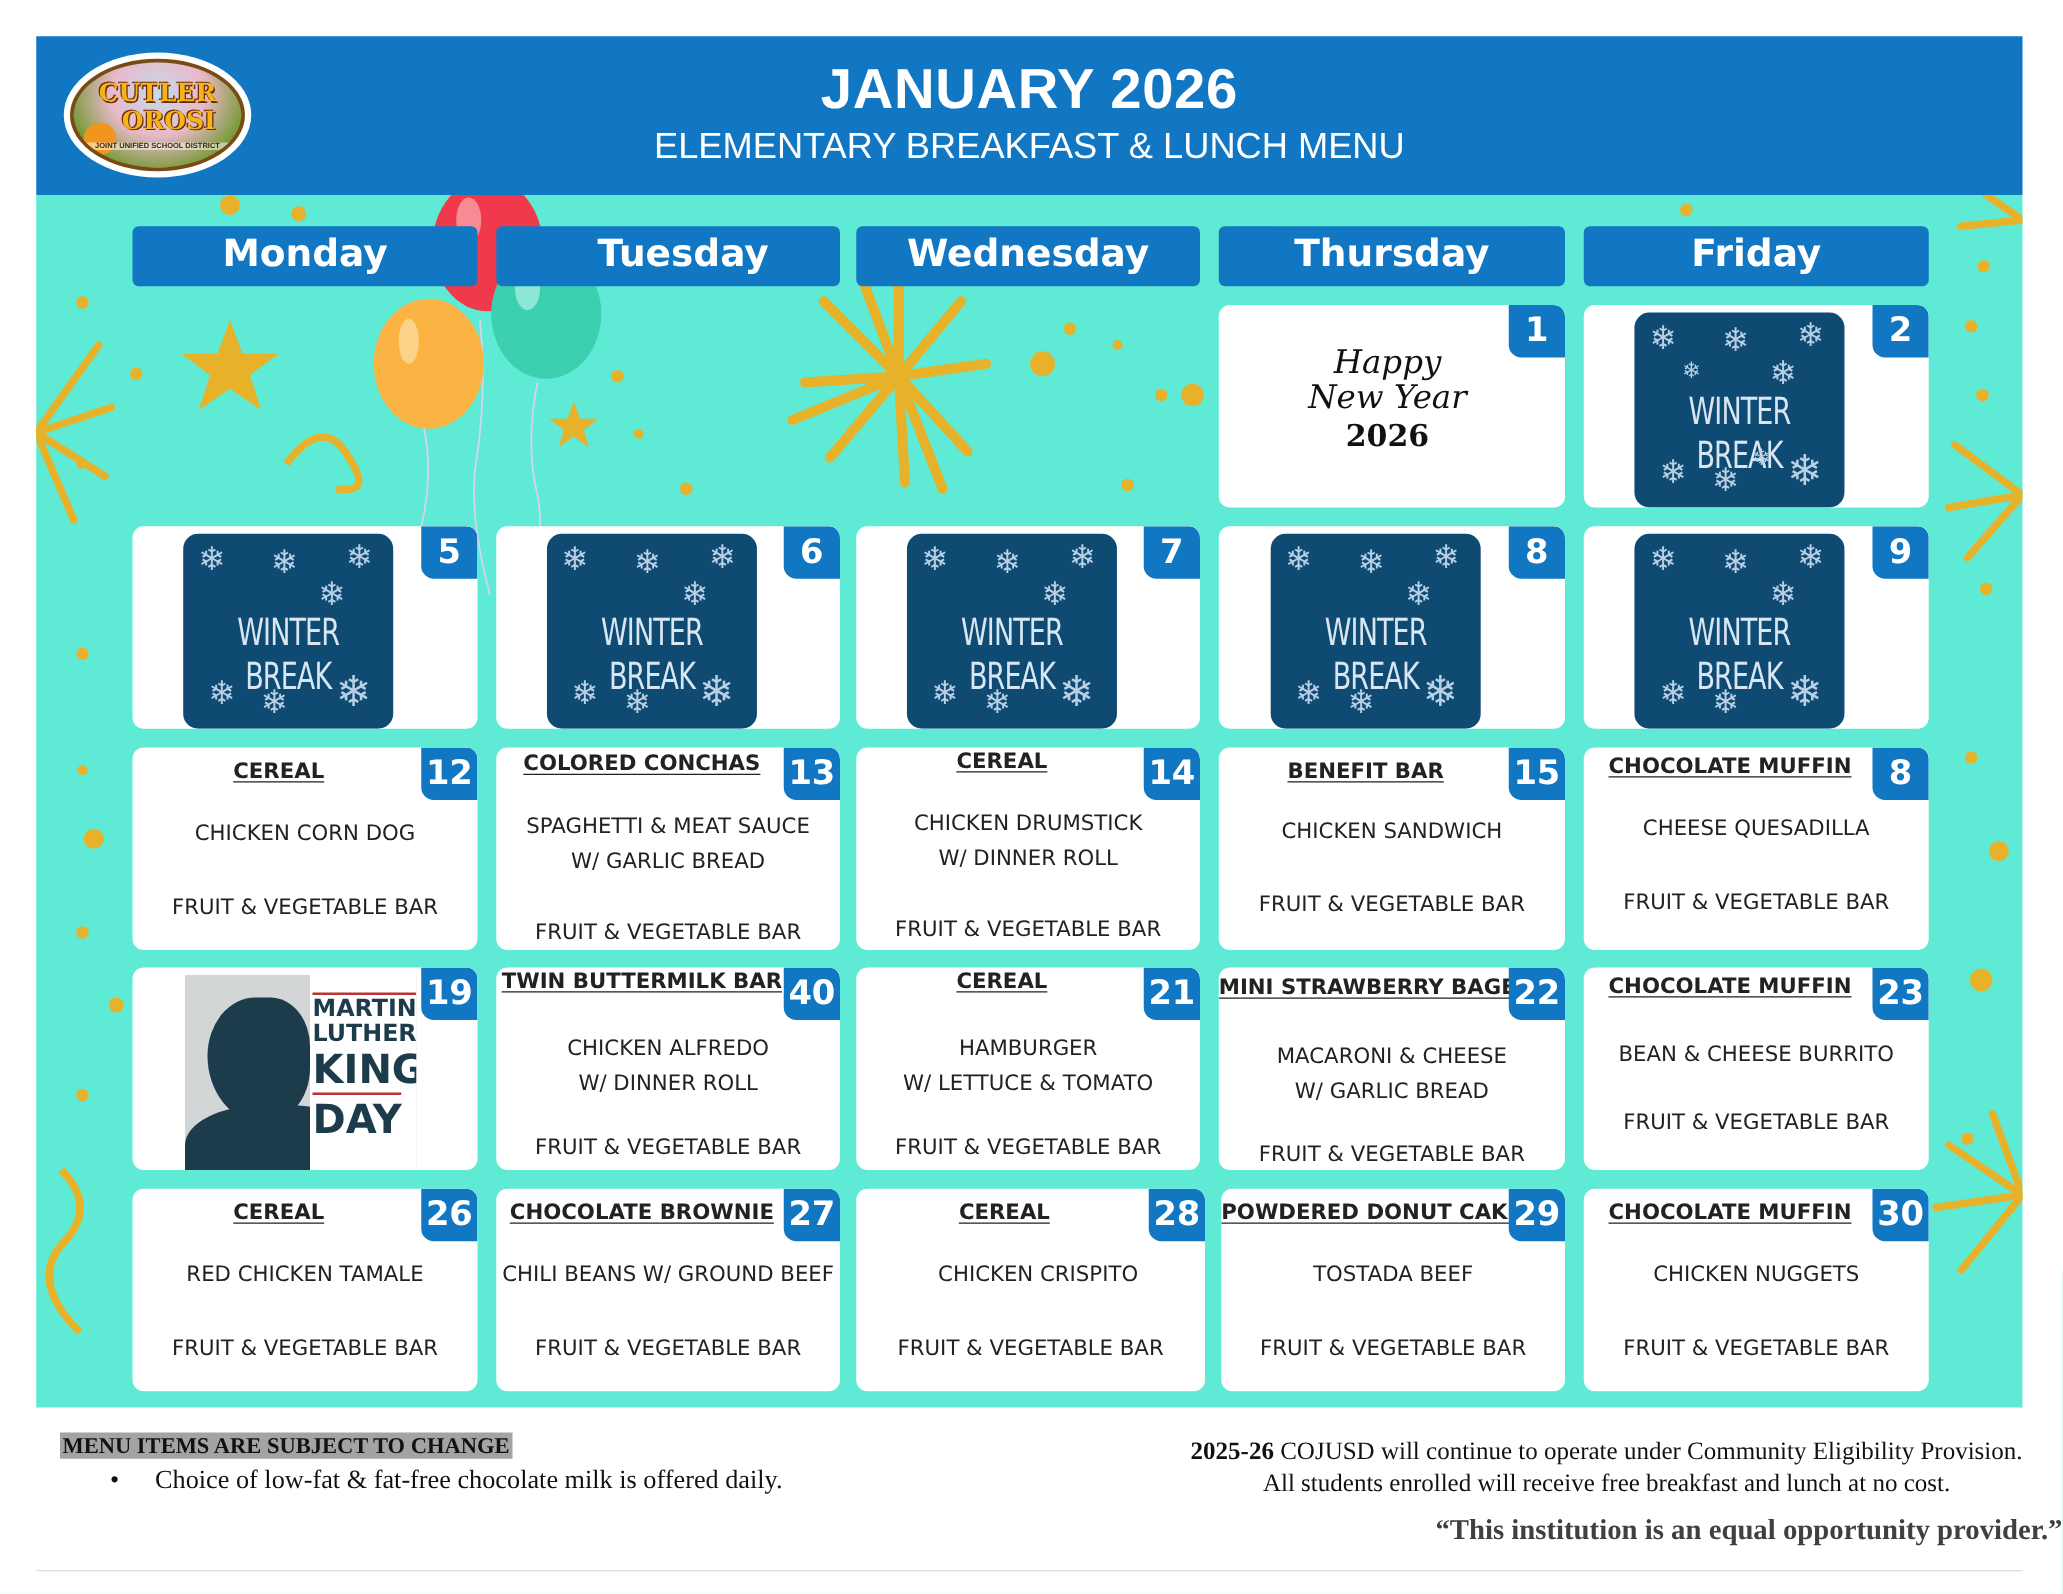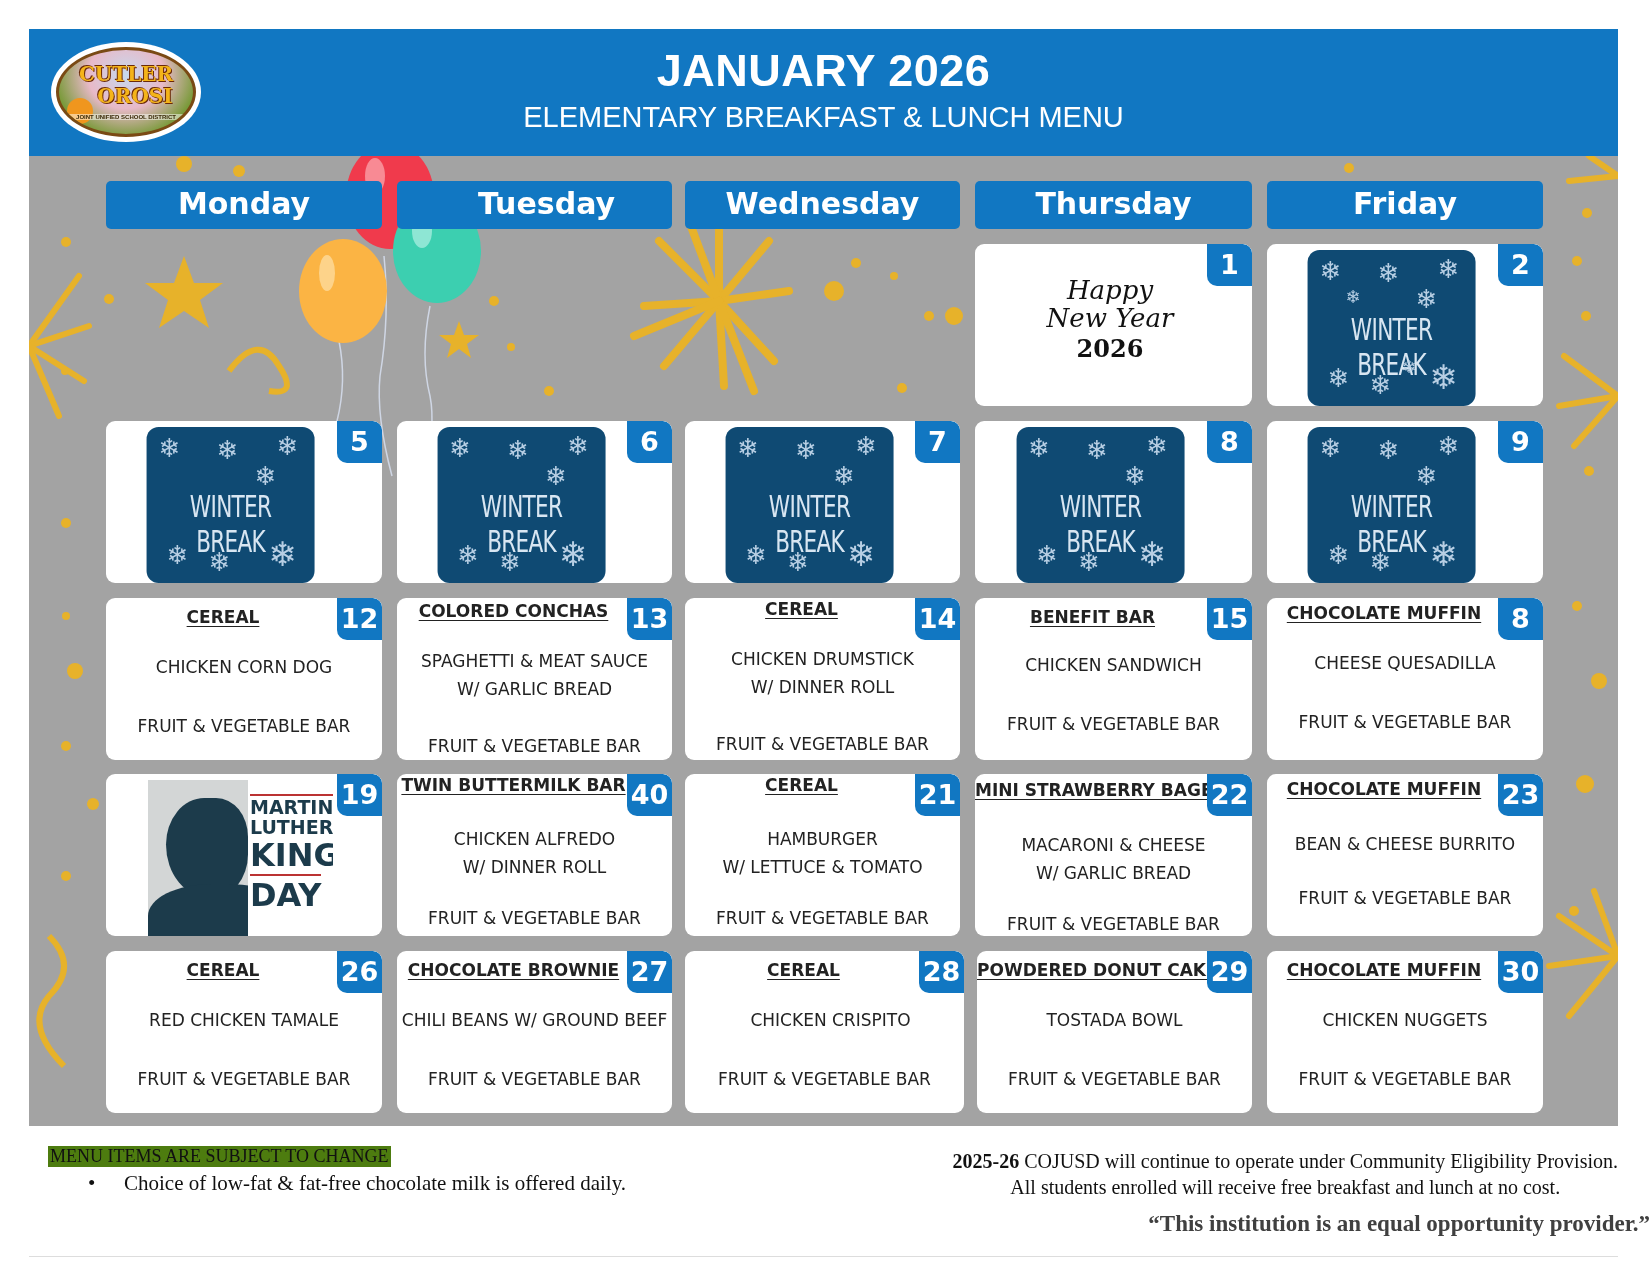--- a/index.html
+++ b/index.html
@@ -27,21 +27,21 @@
   }
   .logo-text1 { top: 12px; font-size: 20px; }
   .logo-text2 { top: 34px; font-size: 20px; padding-left: 18px; }
   .logo-text3 { position: absolute; left: 0; right: 0; bottom: 14px; text-align: center; font-size: 6px; font-weight: bold; color: #3a2a08; background: rgba(255,255,255,0.5); }
 
   .title { position: absolute; left: 0; right: 0; top: 16px; font-size: 45px; font-weight: bold; letter-spacing: 0.5px; }
   .subtitle { position: absolute; left: 0; right: 0; top: 72px; font-size: 29px; }
 
   .board {
     position: absolute; left: 29px; top: 156px; width: 1589px; height: 970px;
-    background: #a3a3a3; overflow: hidden;
+    background: #5eead4; overflow: hidden;
   }
   .deco { position: absolute; }
 
   .day-header {
     position: absolute; top: 25px; height: 48px; background: #1177c2;
     border-radius: 5px; color: #fff; text-align: center;
     font-family: "DejaVu Sans", sans-serif; font-weight: bold; font-size: 30px; line-height: 46px;
   }
 
   .cell {
@@ -80,21 +80,21 @@
   .hny-3 { font-family: "DejaVu Serif", serif; font-weight: bold; font-size: 24px; line-height: 34px; }
 
   .mlk-img { position: absolute; left: 42px; top: 6px; width: 185px; height: 156px; background: #d3d6d6; overflow: hidden; }
   .mlk-head { position: absolute; left: 18px; top: 18px; width: 82px; height: 100px; background: #1c3b4b; border-radius: 48% 40% 45% 55%; }
   .mlk-body { position: absolute; left: 0; top: 104px; width: 160px; height: 80px; background: #1c3b4b; border-radius: 40% 50% 0 0; }
   .mlk-panel { position: absolute; left: 100px; top: 0; width: 85px; height: 156px; background: #fff; }
   .mlk-text { position: absolute; left: 102px; font-family: "DejaVu Sans", sans-serif; font-weight: bold; color: #1c3b4b; }
 
   .footer-note {
     position: absolute; left: 48px; top: 1146px; font-family: "Liberation Serif", serif; font-size: 18px;
-    background: #4d7c0f; padding: 0 2px; color: #111;
+    background: #a3a3a3; padding: 0 2px; color: #111; font-weight: bold;
   }
   .footer-bullet {
     position: absolute; left: 88px; top: 1171px; font-family: "Liberation Serif", serif; font-size: 21px; color: #111;
   }
   .footer-bullet .b { display: inline-block; width: 36px; }
   .footer-cep {
     position: absolute; right: 32px; top: 1148px; text-align: center; font-family: "Liberation Serif", serif;
     font-size: 20px; color: #111; line-height: 26px;
   }
   .footer-quote {
@@ -393,21 +393,21 @@
     <div class="daynum">27</div>
   </div>
   <div class="cell" style="left:656px;top:795px;width:279px;height:162px;">
     <div class="breakfast">CEREAL</div>
     <div class="lunch" style="top:56px;padding-left:12px;">CHICKEN CRISPITO</div>
     <div class="side" style="top:118px;">FRUIT &amp; VEGETABLE BAR</div>
     <div class="daynum">28</div>
   </div>
   <div class="cell" style="left:948px;top:795px;width:275px;height:162px;">
     <div class="breakfast" style="padding-left:0;text-align:left;">POWDERED DONUT CAKE</div>
-    <div class="lunch" style="top:56px;">TOSTADA BOWL</div>
+    <div class="lunch" style="top:56px;">TOSTADA BEEF</div>
     <div class="side" style="top:118px;">FRUIT &amp; VEGETABLE BAR</div>
     <div class="daynum">29</div>
   </div>
   <div class="cell" style="left:1238px;top:795px;width:276px;height:162px;">
     <div class="breakfast">CHOCOLATE MUFFIN</div>
     <div class="lunch" style="top:56px;">CHICKEN NUGGETS</div>
     <div class="side" style="top:118px;">FRUIT &amp; VEGETABLE BAR</div>
     <div class="daynum">30</div>
   </div>
 </div>

